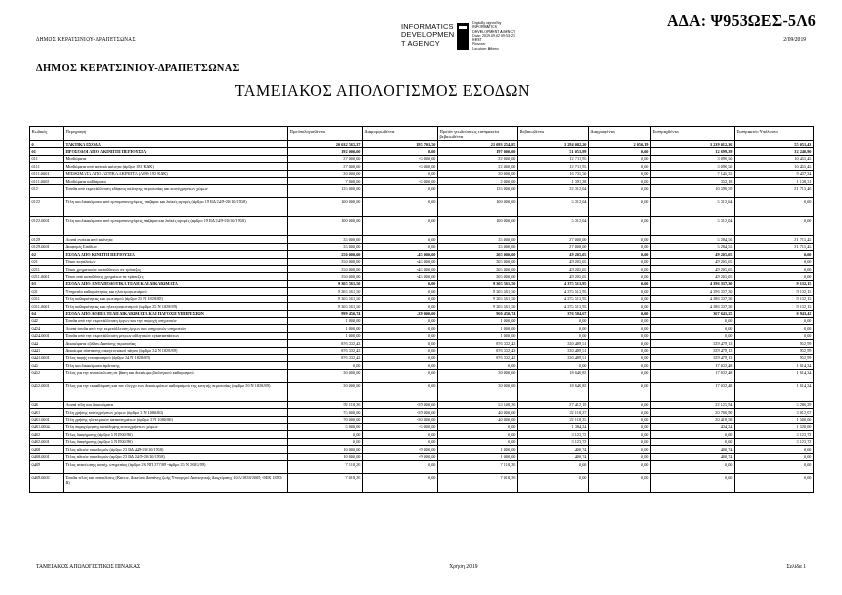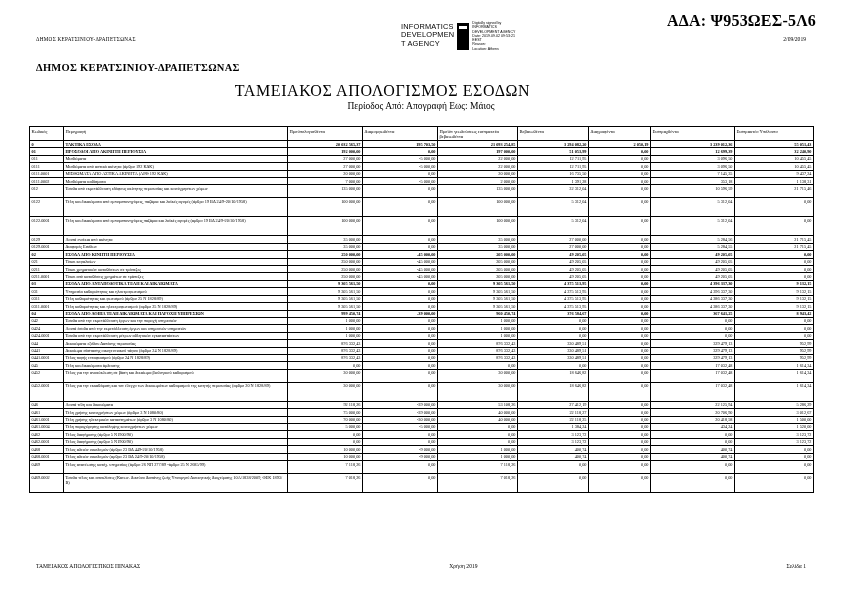--- a/index.html
+++ b/index.html
@@ -195,21 +195,20 @@
       <div>DEVELOPMENT AGENCY</div>
       <div>Date: 2019.09.02 09:53:21</div>
       <div>EEST</div>
       <div>Reason:</div>
       <div>Location: Athens</div>
     </div>
   </div>
 
   <div class="org-title">ΔΗΜΟΣ ΚΕΡΑΤΣΙΝΙΟΥ-ΔΡΑΠΕΤΣΩΝΑΣ</div>
   <div class="doc-title">ΤΑΜΕΙΑΚΟΣ ΑΠΟΛΟΓΙΣΜΟΣ ΕΣΟΔΩΝ</div>
-  <div class="doc-sub">Περίοδος Από: Απογραφή Εως: Μάιος</div>
 
   <div class="tbl-wrap">
     <table class="main">
       <colgroup>
         <col class="c0">
           <col class="c1">
           <col class="c2">
           <col class="c3">
           <col class="c4">
         <col class="c5">

